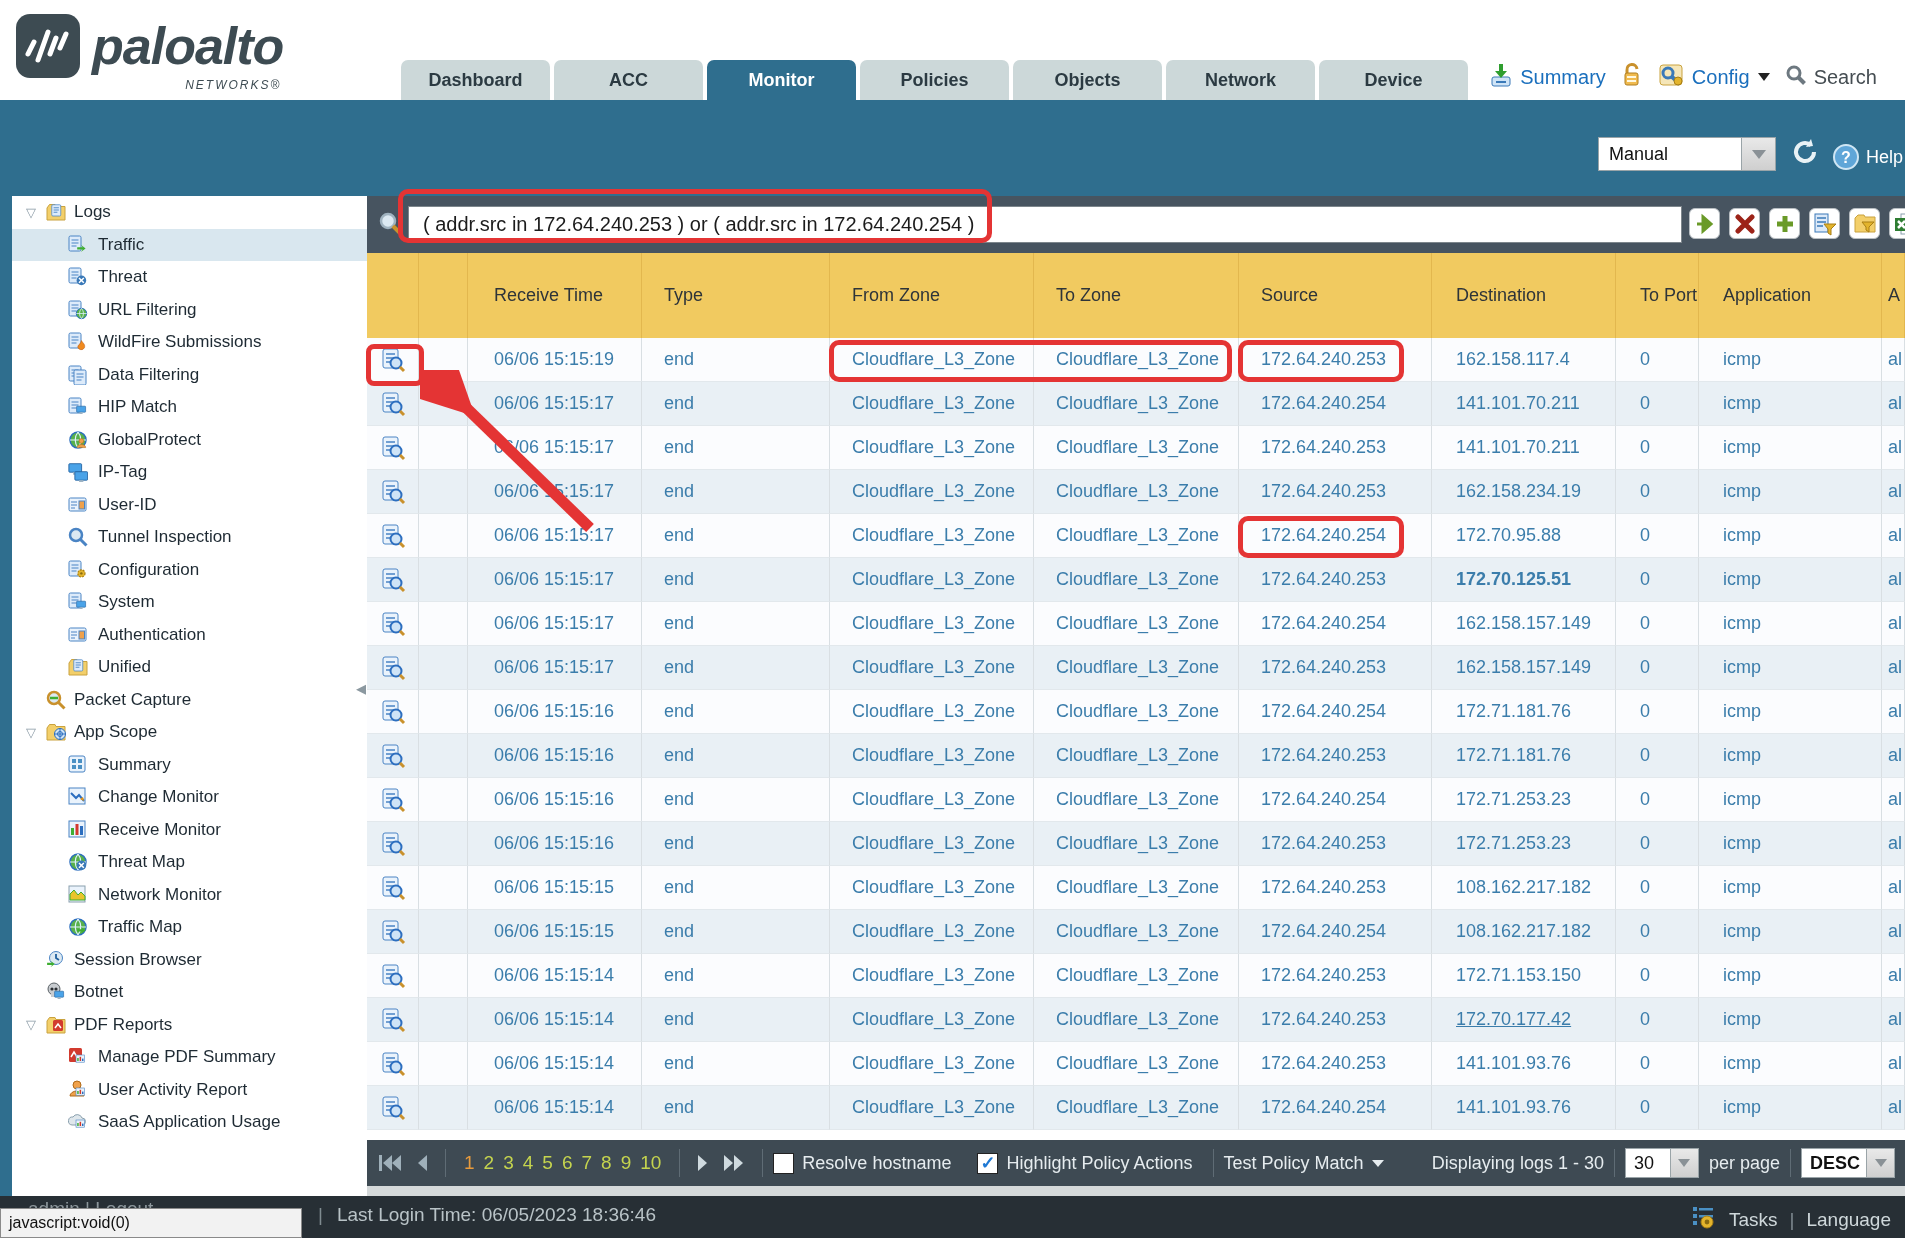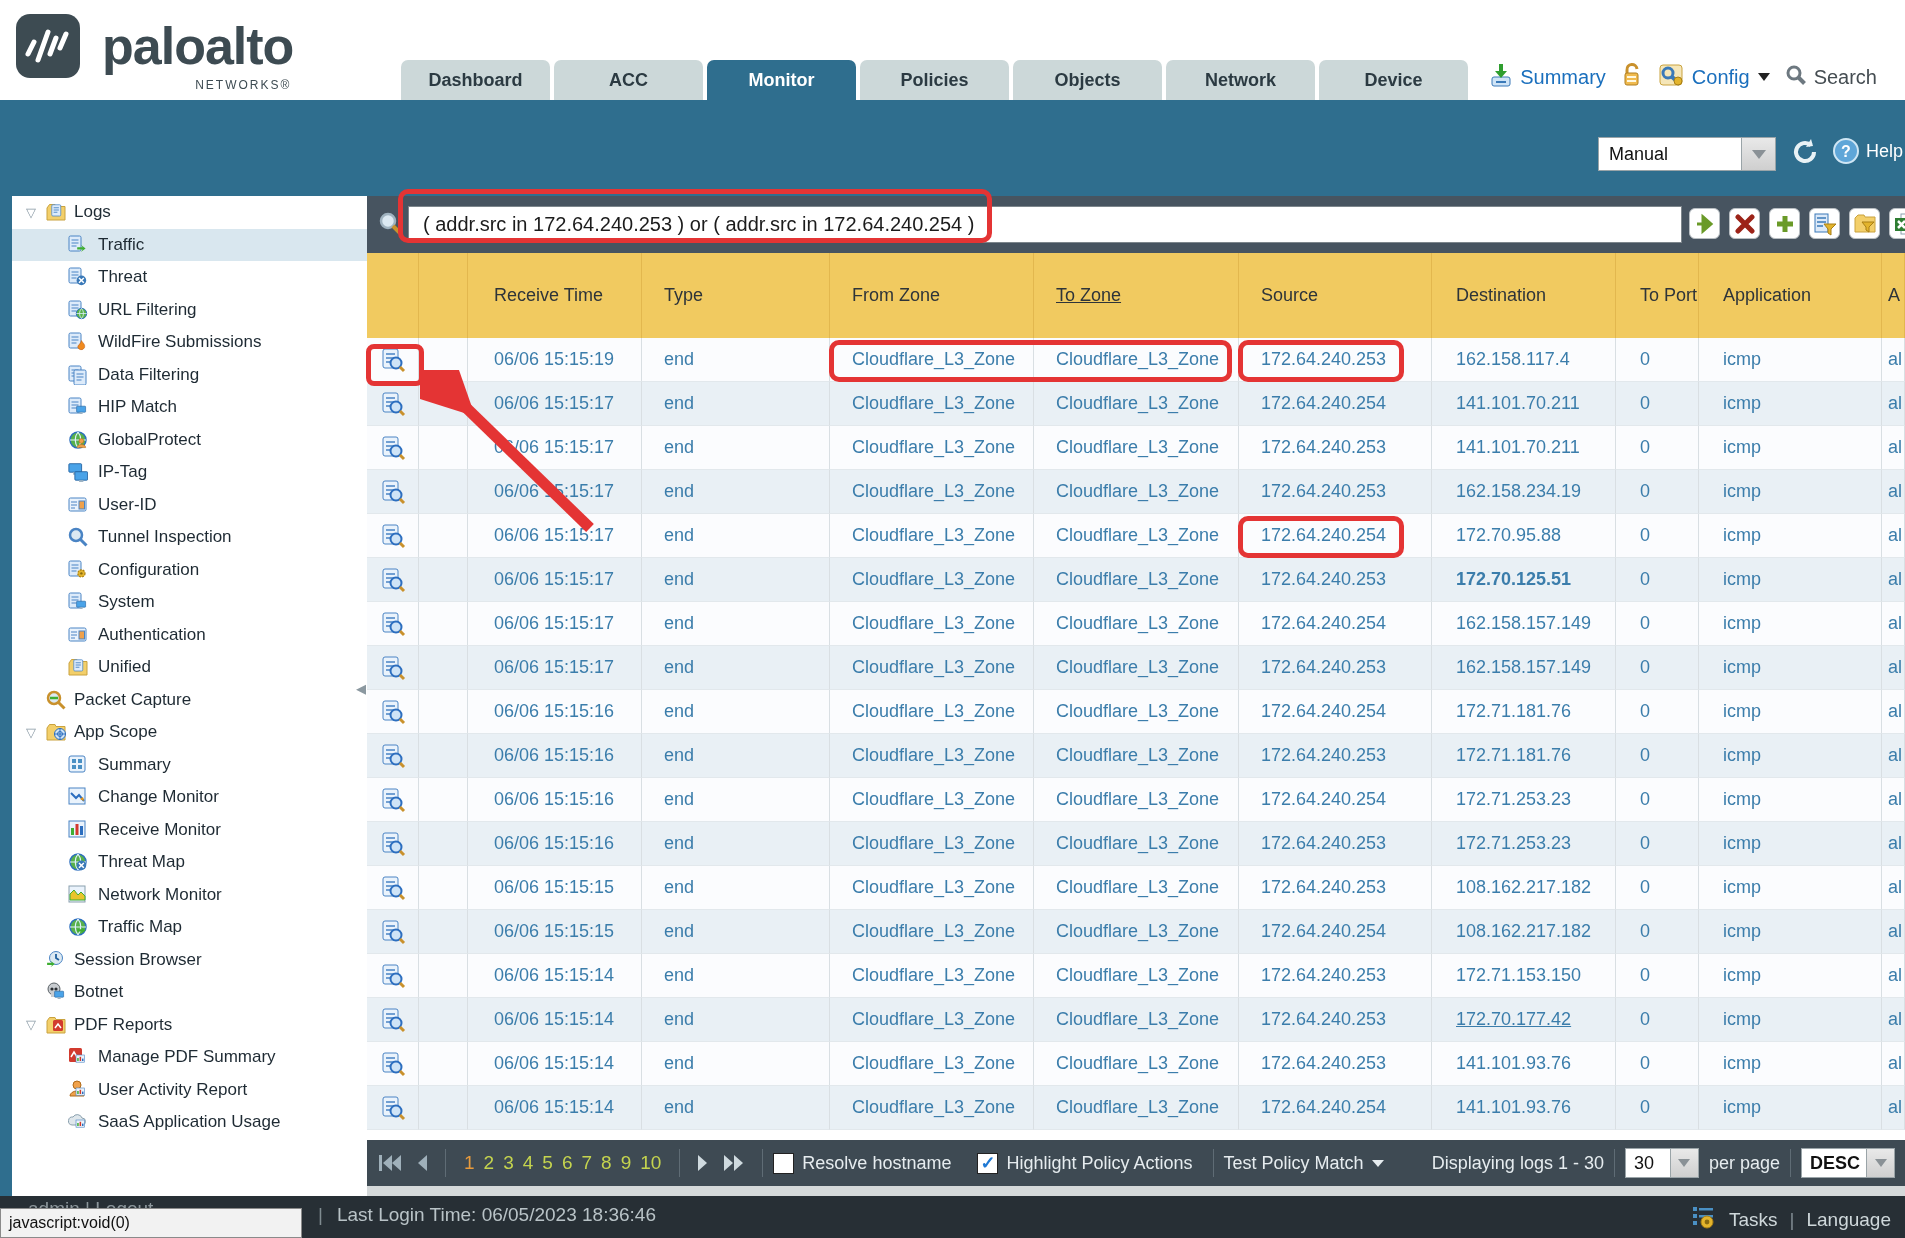--- a/index.html
+++ b/index.html
@@ -4,38 +4,38 @@
 <style>
   * { margin:0; padding:0; box-sizing:border-box; }
   html,body { width:1905px; height:1238px; font-family:"Liberation Sans", sans-serif; }
   .page { position:relative; width:1905px; height:1238px; background:#2f6e8e; overflow:hidden; }
 
   
   .header { position:absolute; left:0; top:0; width:1905px; height:100px; background:#ffffff; }
   .logo { position:absolute; left:16px; top:14px; display:flex; }
   .logo-mark { width:64px; height:64px; background:#3d4b52; border-radius:14px; position:relative; overflow:hidden; }
   .logo-mark svg { position:absolute; left:0; top:0; }
-  .logo-text { margin-left:22px; position:relative; }
+  .logo-text { margin-left:12px; position:relative;font-style:italic; }
   .logo-brand { font-size:52px; font-weight:bold; color:#3d4b52; letter-spacing:-1px; line-height:64px; }
   .logo-sub { position:absolute; right:2px; top:64px; font-size:12px; letter-spacing:2px; color:#3d4b52; }
 
   .tabs { position:absolute; left:401px; top:60px; display:flex; gap:4px; }
   .tab { width:149px; height:40px; background:#ccd8d9; border-radius:7px 7px 0 0; display:flex; align-items:center; justify-content:center;
          font-size:18px; font-weight:600; color:#2b3a42; cursor:pointer; }
   .tab.active { background:#2f6e8e; color:#ffffff; }
 
   .header-actions { position:absolute; right:28px; top:58px; height:38px; display:flex; align-items:center; gap:14px; font-size:20px; }
   .hact { display:flex; align-items:center; gap:6px; cursor:pointer; }
   .hact .lbl-blue { color:#1a6fbd; }
   .hact .lbl-gray { color:#454d52; }
   .caret { width:0; height:0; border-left:6px solid transparent; border-right:6px solid transparent; border-top:8px solid #222; margin-left:2px; }
 
   
   .teal-band { position:absolute; left:0; top:100px; width:1905px; height:96px; background:#2f6e8e; }
-  .refresh-ctls { position:absolute; left:1598px; top:37px; display:flex; align-items:flex-start; }
+  .refresh-ctls { position:absolute; left:1598px; top:37px; display:flex; align-items:flex-end; }
   .select-box { background:#ffffff; border:1px solid #9aa4a8; height:34px; display:flex; align-items:center; padding:0 10px; font-size:18px; color:#111; }
   .select-btn { width:34px; height:34px; background:linear-gradient(#e9e9e9,#cfcfcf); border:1px solid #9aa4a8; border-left:none; display:flex; align-items:center; justify-content:center; }
   .select-btn .tri { width:0; height:0; border-left:7px solid transparent; border-right:7px solid transparent; border-top:9px solid #8a9196; }
   .help-lbl { color:#ffffff; font-size:18px; margin-left:6px; }
 
   
   .sidebar { position:absolute; left:12px; top:196px; width:355px; height:1000px; background:#ffffff; overflow:hidden; }
   .tree-item { position:relative; height:32.5px; display:flex; align-items:center; font-size:17px; color:#1e2a33; cursor:pointer; white-space:nowrap; }
   .tree-item.selected { background:#d9e7ef; }
   .tree-item .expander { position:absolute; left:12px; width:14px; text-align:center; color:#8a9aa5; font-size:13px; }
@@ -541,21 +541,21 @@
       </div>
     </div>
   </div>
 
   <div class="grid-header" id="thead">
       <div class="gh-cell" style="width: 52px; padding-left: 0px;"></div>
       <div class="gh-cell" style="width: 49px; padding-left: 0px;"></div>
       <div class="gh-cell" style="width: 174px; padding-left: 26px;">Receive Time</div>
       <div class="gh-cell" style="width: 188px; padding-left: 22px;">Type</div>
       <div class="gh-cell" style="width: 204px; padding-left: 22px;">From Zone</div>
-      <div class="gh-cell" style="width: 205px; padding-left: 22px; text-decoration: underline;">To Zone</div>
+      <div class="gh-cell" style="width: 205px; padding-left: 22px;">To Zone</div>
       <div class="gh-cell" style="width: 193px; padding-left: 22px;">Source</div>
       <div class="gh-cell" style="width: 184px; padding-left: 24px;">Destination</div>
       <div class="gh-cell" style="width: 83px; padding-left: 24px;">To Port</div>
       <div class="gh-cell" style="width: 183px; padding-left: 24px;">Application</div>
       <div class="gh-cell" style="width: 23px; padding-left: 6px;">A</div>
     </div>
   <div class="grid-body" id="tbody">
       <div class="grow odd">
         <div class="gcell" style="width: 52px; padding-left: 0px; justify-content: center;">
           <svg width="26" height="26" viewBox="0 0 26 26">

